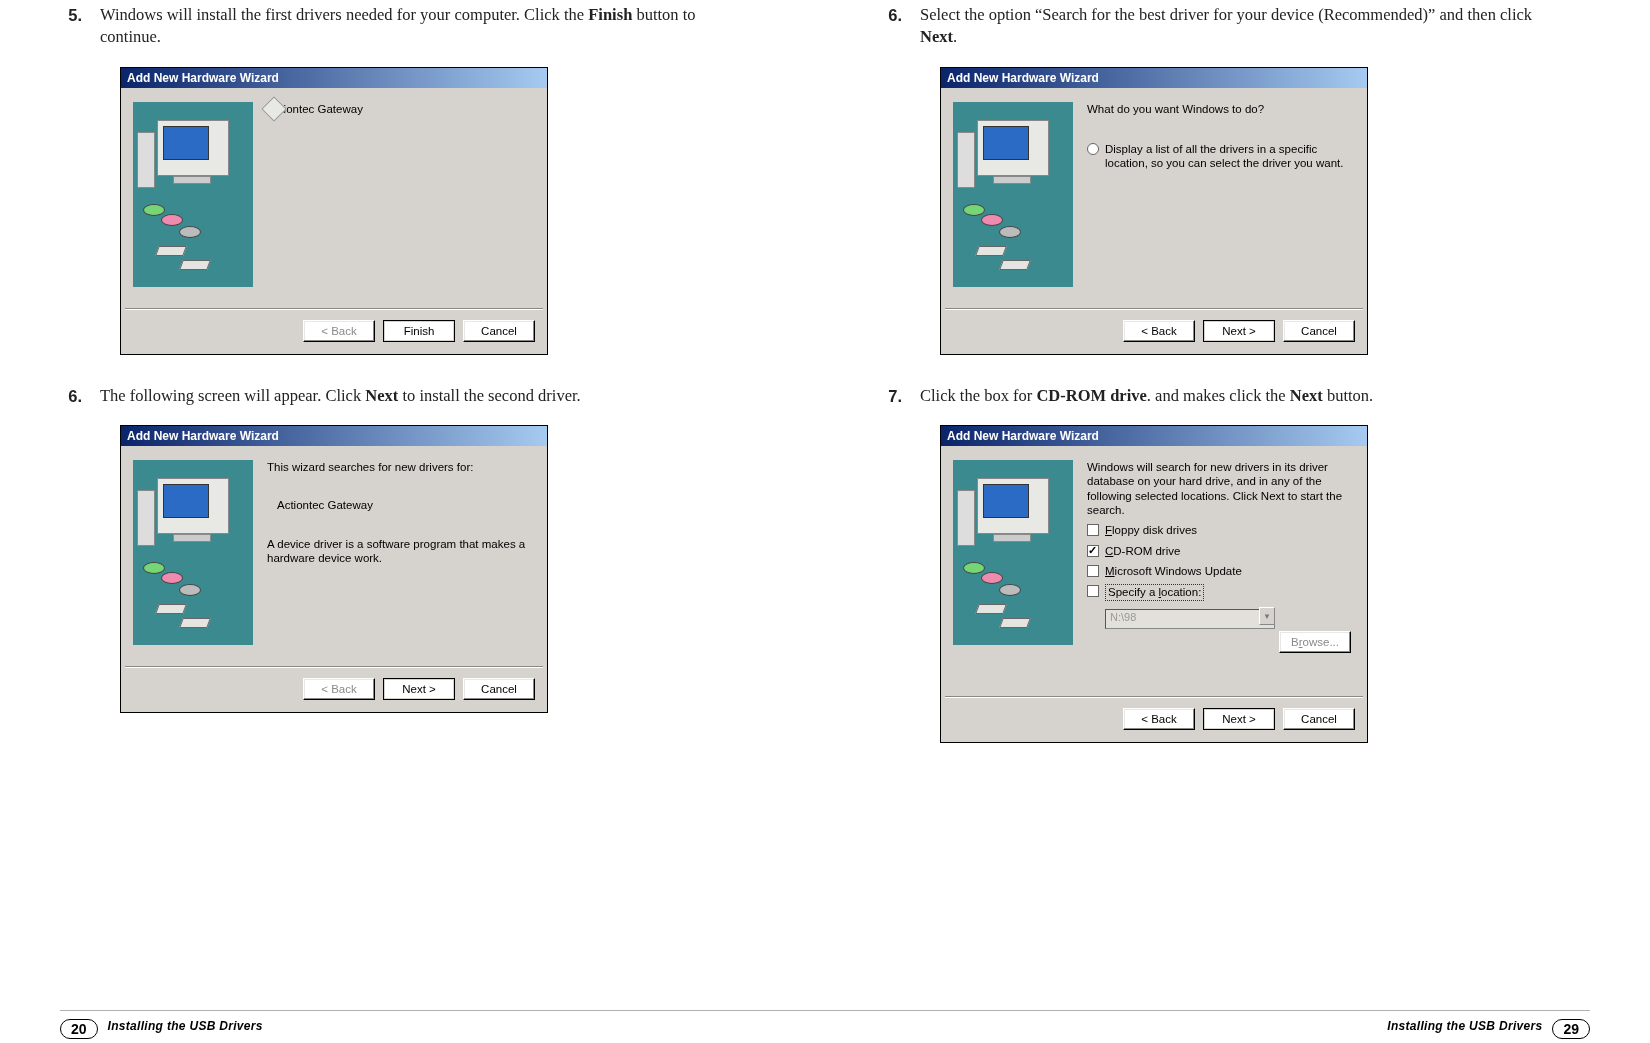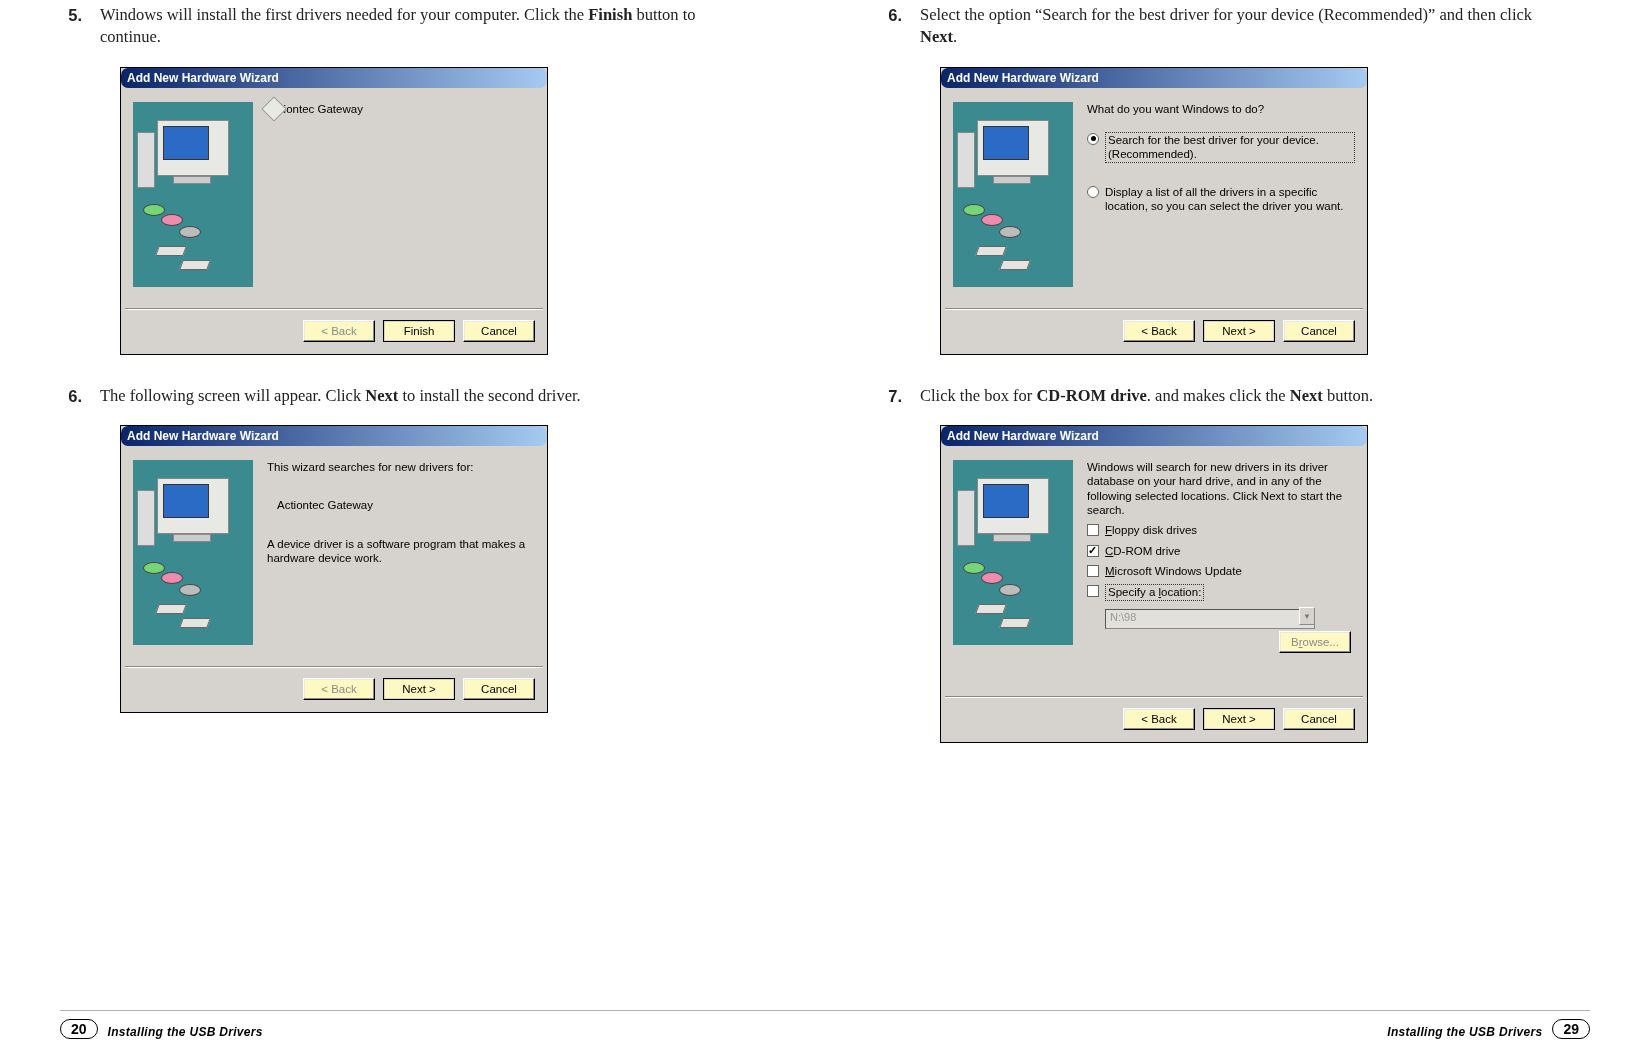--- a/index.html
+++ b/index.html
@@ -47,21 +47,20 @@
     font-family: Tahoma, Arial, sans-serif;
     font-size: 11.5px;
     color: #000;
   }
   .wizard-title {
     background: linear-gradient(to right, #0a246a, #a6caf0);
     color: #fff;
     font-weight: bold;
     font-size: 12px;
     padding: 3px 6px;
-    border-radius: 7px;
   }
   .wizard-body {
     display: flex;
     padding: 14px 12px 6px 12px;
     gap: 14px;
     min-height: 220px;
   }
   .wizard-art {
     width: 120px;
     height: 185px;
@@ -82,21 +81,21 @@
   }
   .wizard-buttons {
     display: flex;
     justify-content: flex-end;
     gap: 8px;
     padding: 10px 12px 12px 12px;
   }
   .btn {
     min-width: 72px;
     height: 22px;
-    background: #fef9c3;
+    background: #ffffff;
     border: 1px solid #000;
     border-top-color: #fff;
     border-left-color: #fff;
     box-shadow: inset -1px -1px 0 #888, inset 1px 1px 0 #e8e8e4;
     font-family: Tahoma, Arial, sans-serif;
     font-size: 11.5px;
     text-align: center;
     line-height: 20px;
   }
   .btn.disabled { color: #8a8a8a; }
@@ -118,21 +117,21 @@
   .check {
     width:12px; height:12px; border:1px solid #666; background:#fff; position:relative; margin-top:1px; flex-shrink:0;
   }
   .check.checked::after {
     content:"✓"; position:absolute; font-size:11px; line-height:10px; left:0; top:-1px; font-weight:bold;
   }
   .dotbox { border:1px dotted #333; padding:0 2px; display:inline-block; }
   .underline { text-decoration: underline; }
   
   .loc-input {
-    width: 210px; height:20px; background:#e2e0db; border:1px solid #888;
+    width: 170px; height:20px; background:#e2e0db; border:1px solid #888;
     border-top-color:#555; border-left-color:#555; color:#9a9a96; padding:1px 4px;
     font-size:11px; margin-left:18px; margin-top:2px;
   }
   .dropbtn {
     position:absolute; right:0; top:0; width:16px; height:18px;
     background:#d6d3ce; border:1px solid #888; border-top-color:#fff; border-left-color:#fff;
     text-align:center; font-size:9px; line-height:16px; color:#777;
   }
   .loc-wrap{ position:relative; display:inline-block; }
   .browse-row{ text-align:right; margin:2px 4px 2px 0;}
@@ -145,21 +144,21 @@
     right: 0;
     display: flex;
     justify-content: space-between;
     padding: 0 60px;
     font-family: Arial, sans-serif;
   }
   .footer-rule {
     position:absolute; left:60px; right:60px; bottom:32px;
     border-top:1px solid #b0b0b0;
   }
-  .footer-side { display:flex; align-items:flex-end; gap:10px; }
+  .footer-side { display:flex; align-items:flex-start; gap:10px; }
   .page-num {
     border:1.5px solid #000; border-radius:10px; padding:1px 10px; font-weight:bold; font-size:14px;
   }
   .footer-title {
     font-weight:bold; font-style:italic; font-size:12px; letter-spacing:0.3px;
   }
   
   
   .art-monitor{position:absolute;top:18px;left:24px;width:72px;height:56px;background:#e8e8e4;border:1px solid #888;}
   .art-screen{position:absolute;top:5px;left:5px;width:46px;height:34px;background:#2b6bc6;border:1px solid #333;}
@@ -278,24 +277,20 @@
             <div class="art-stand"></div>
           <div class="art-cd1"></div>
             <div class="art-cd2"></div>
             <div class="art-cd3"></div>
           <div class="art-disk1"></div>
             <div class="art-disk2"></div>
         </div>
         <div class="wizard-content">
           <div>What do you want Windows to do?</div>
           <div style="height:10px"></div>
-          <div class="radio-row">
-            <div class="radio checked"></div>
-            <div class="dotbox">Search for the best driver for your device. (Recommended).</div>
-          </div>
           <div style="height:10px"></div>
           <div class="radio-row">
             <div class="radio"></div>
             <div>Display a list of all the drivers in a specific location, so you can select the driver you want.</div>
           </div>
         </div>
       </div>
       <div class="wizard-divider"></div>
       <div class="wizard-buttons">
         <div class="btn">&lt; Back</div>

